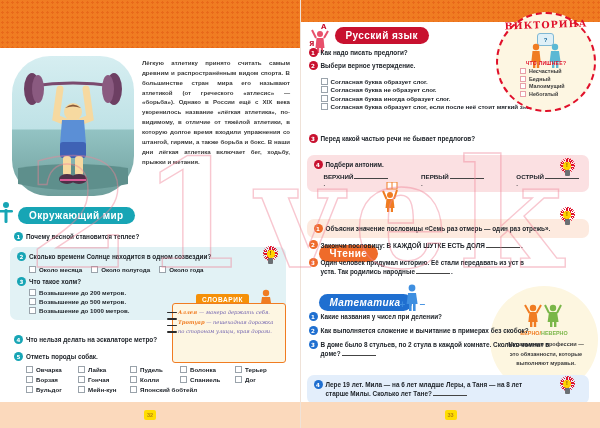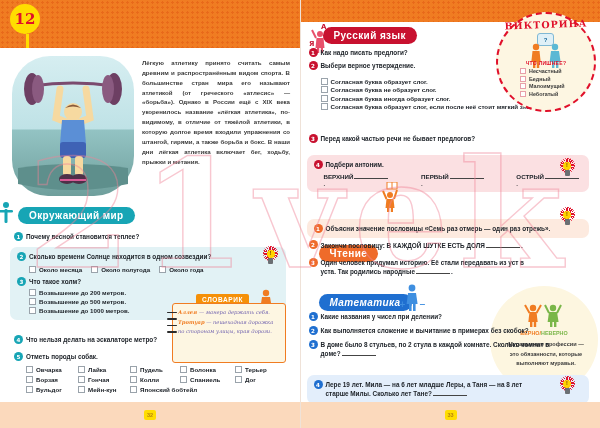--- a/index.html
+++ b/index.html
@@ -183,24 +183,20 @@
 </style>
 </head>
 <body>
 
 <div class="spread">
 
   <div class="page left">
 
     <div class="band"></div>
 
-    <div class="balloon">
-      <div class="ball">12</div>
-      <div class="stem"></div>
-    </div>
 
     <div class="illus">
       <div class="illus-bg"></div>
       <svg viewBox="0 0 122 140" width="122" height="140" style="position:absolute;inset:0;">
 
         <path d="M6 112 Q61 104 116 112 L116 128 Q61 140 6 128 Z" fill="#5e8f8c"></path>
 
         <path d="M20 30 Q61 24 102 30" stroke="#7b4a6e" stroke-width="3" fill="none"></path>
 
         <ellipse cx="20" cy="33" rx="8" ry="16" fill="#6d3f63"></ellipse>
@@ -402,21 +398,21 @@
     <svg width="22" height="32" style="position:absolute;left:8px;top:22px;">
       <text x="12" y="7" font-size="7" font-weight="bold" fill="#c8112f" font-family="DejaVu Sans, sans-serif">А</text>
       <text x="0" y="24" font-size="7" font-weight="bold" fill="#c8112f" font-family="DejaVu Sans, sans-serif">Я</text>
       <circle cx="11" cy="12" r="3" fill="#e8506b"></circle>
       <path d="M7.5 16 h7 l1 10 h-9 z" fill="#e8506b"></path>
       <rect x="8" y="25" width="2.2" height="6" fill="#e8506b"></rect>
       <rect x="11.8" y="25" width="2.2" height="6" fill="#e8506b"></rect>
       <path d="M7 16 L3 8" stroke="#e8506b" stroke-width="2"></path>
       <path d="M15 16 L19 9" stroke="#e8506b" stroke-width="2"></path>
     </svg>
-    <div style="position:absolute;left:22px;top:25px;">
+    <div style="position:absolute;left:34px;top:25px;">
       <span class="sec-badge badge-crimson">Русский язык</span>
     </div>
 
     <div style="position:absolute;left:8px;top:48px;width:180px;">
       <div class="qrow">
         <span class="qnum crimson">1</span>
         <span class="qtext">Как надо писать предлоги?</span>
       </div>
       <div class="qrow" style="margin-top:4px;">
         <span class="qnum crimson">2</span>

